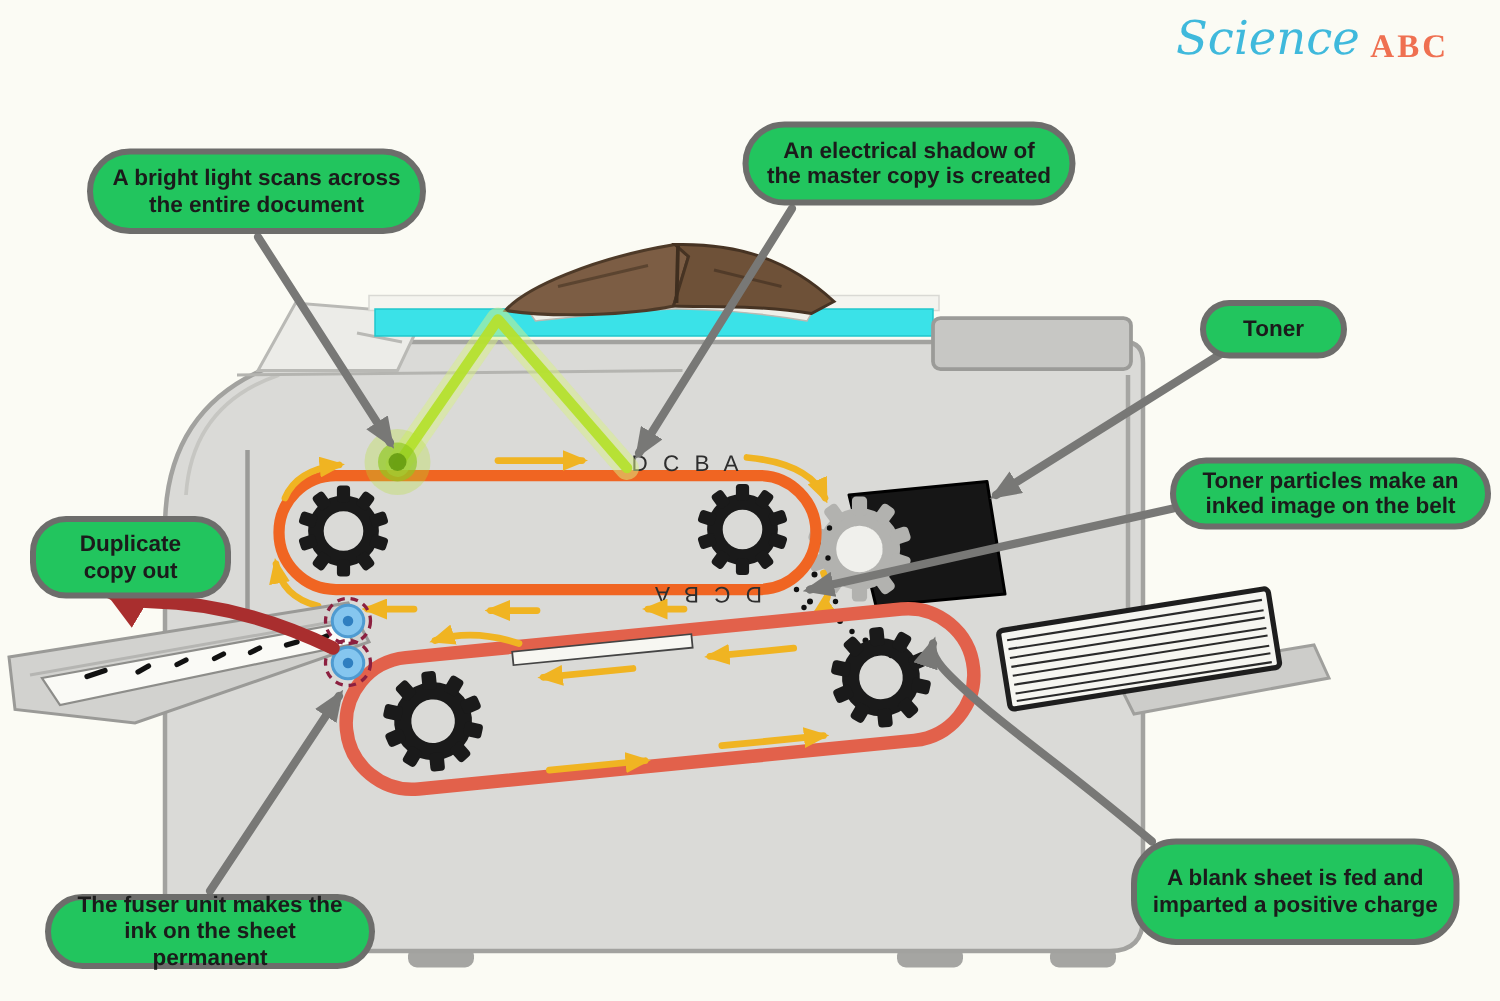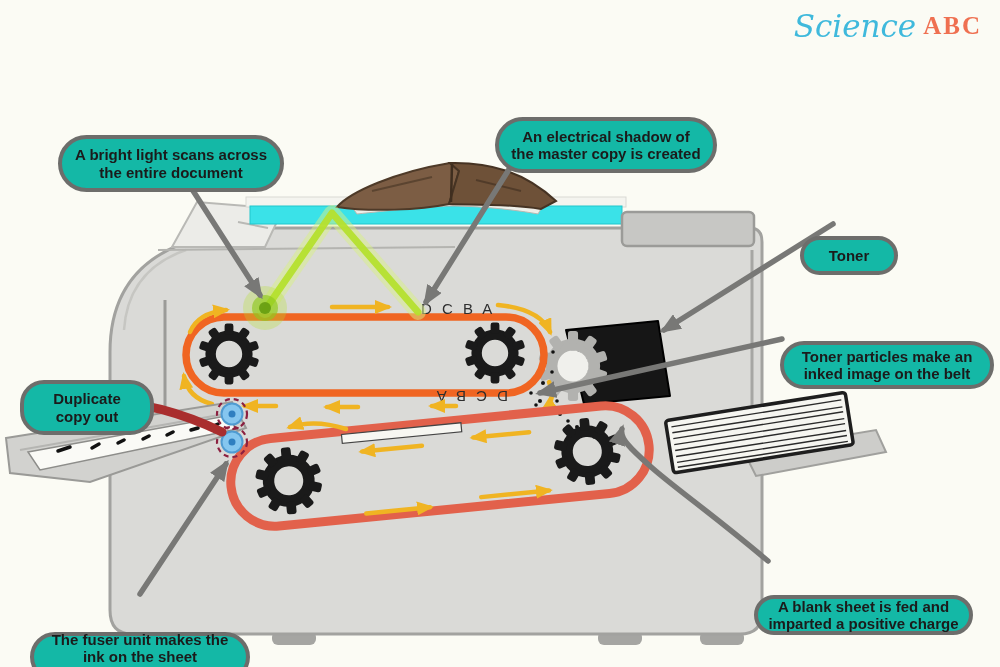--- a/index.html
+++ b/index.html
@@ -1,32 +1,32 @@
 <!DOCTYPE html>
 <html><head>
 <meta charset="utf-8">
 <style>
   html,body{margin:0;padding:0;background:#fbfbf4;}
   .stage{position:relative;width:1000px;height:667px;background:#fbfbf4;overflow:hidden;
          font-family:"Liberation Sans",sans-serif;}
   .stage svg{position:absolute;left:0;top:0;}
-  .callout{position:absolute;box-sizing:border-box;background:#14b8a6;border:4px solid #6d6d6b;
+  .callout{position:absolute;box-sizing:border-box;background:#22c55e;border:4px solid #6d6d6b;
            border-radius:30px;display:flex;align-items:center;justify-content:center;
            text-align:center;font-weight:bold;font-size:15px;line-height:1.15;color:#1b1b1b;
-           padding:6px 10px;margin-top:36px;}
+           padding:6px 10px;}
   .c-bright{left:58px;top:99px;width:226px;height:57px;}
   .c-shadow{left:495px;top:81px;width:222px;height:56px;}
   .c-toner{left:800px;top:200px;width:98px;height:39px;border-radius:22px;}
   .c-particles{left:780px;top:305px;width:214px;height:48px;}
   .c-duplicate{left:20px;top:344px;width:134px;height:55px;border-radius:24px;}
   .c-fuser{left:30px;top:596px;width:220px;height:50px;}
-  .c-blank{left:754px;top:559px;width:219px;height:40px;}
-  .logo{position:absolute;top:8px;right:18px;display:flex;align-items:center;}
+  .c-blank{left:754px;top:559px;width:219px;height:71px;}
+  .logo{position:absolute;top:8px;right:34px;display:flex;align-items:flex-end;}
   .logo .sci{font-family:"DejaVu Serif",serif;font-style:italic;font-size:31px;color:#3fb9dc;}
-  .logo .abc{font-family:"Liberation Serif",serif;font-weight:900;font-size:25px;color:#ef7051;
+  .logo .abc{font-family:"Liberation Serif",serif;font-weight:900;font-size:22px;color:#ef7051;
              letter-spacing:2px;margin-left:7px;}
   .belt-letters{font-family:"Liberation Sans",sans-serif;font-size:15px;fill:#2e2e2e;letter-spacing:3px;}
 </style>
 </head>
 <body>
 
 <div class="stage">
 
 <svg width="1000" height="667" viewBox="0 0 1000 667">
   <defs>

